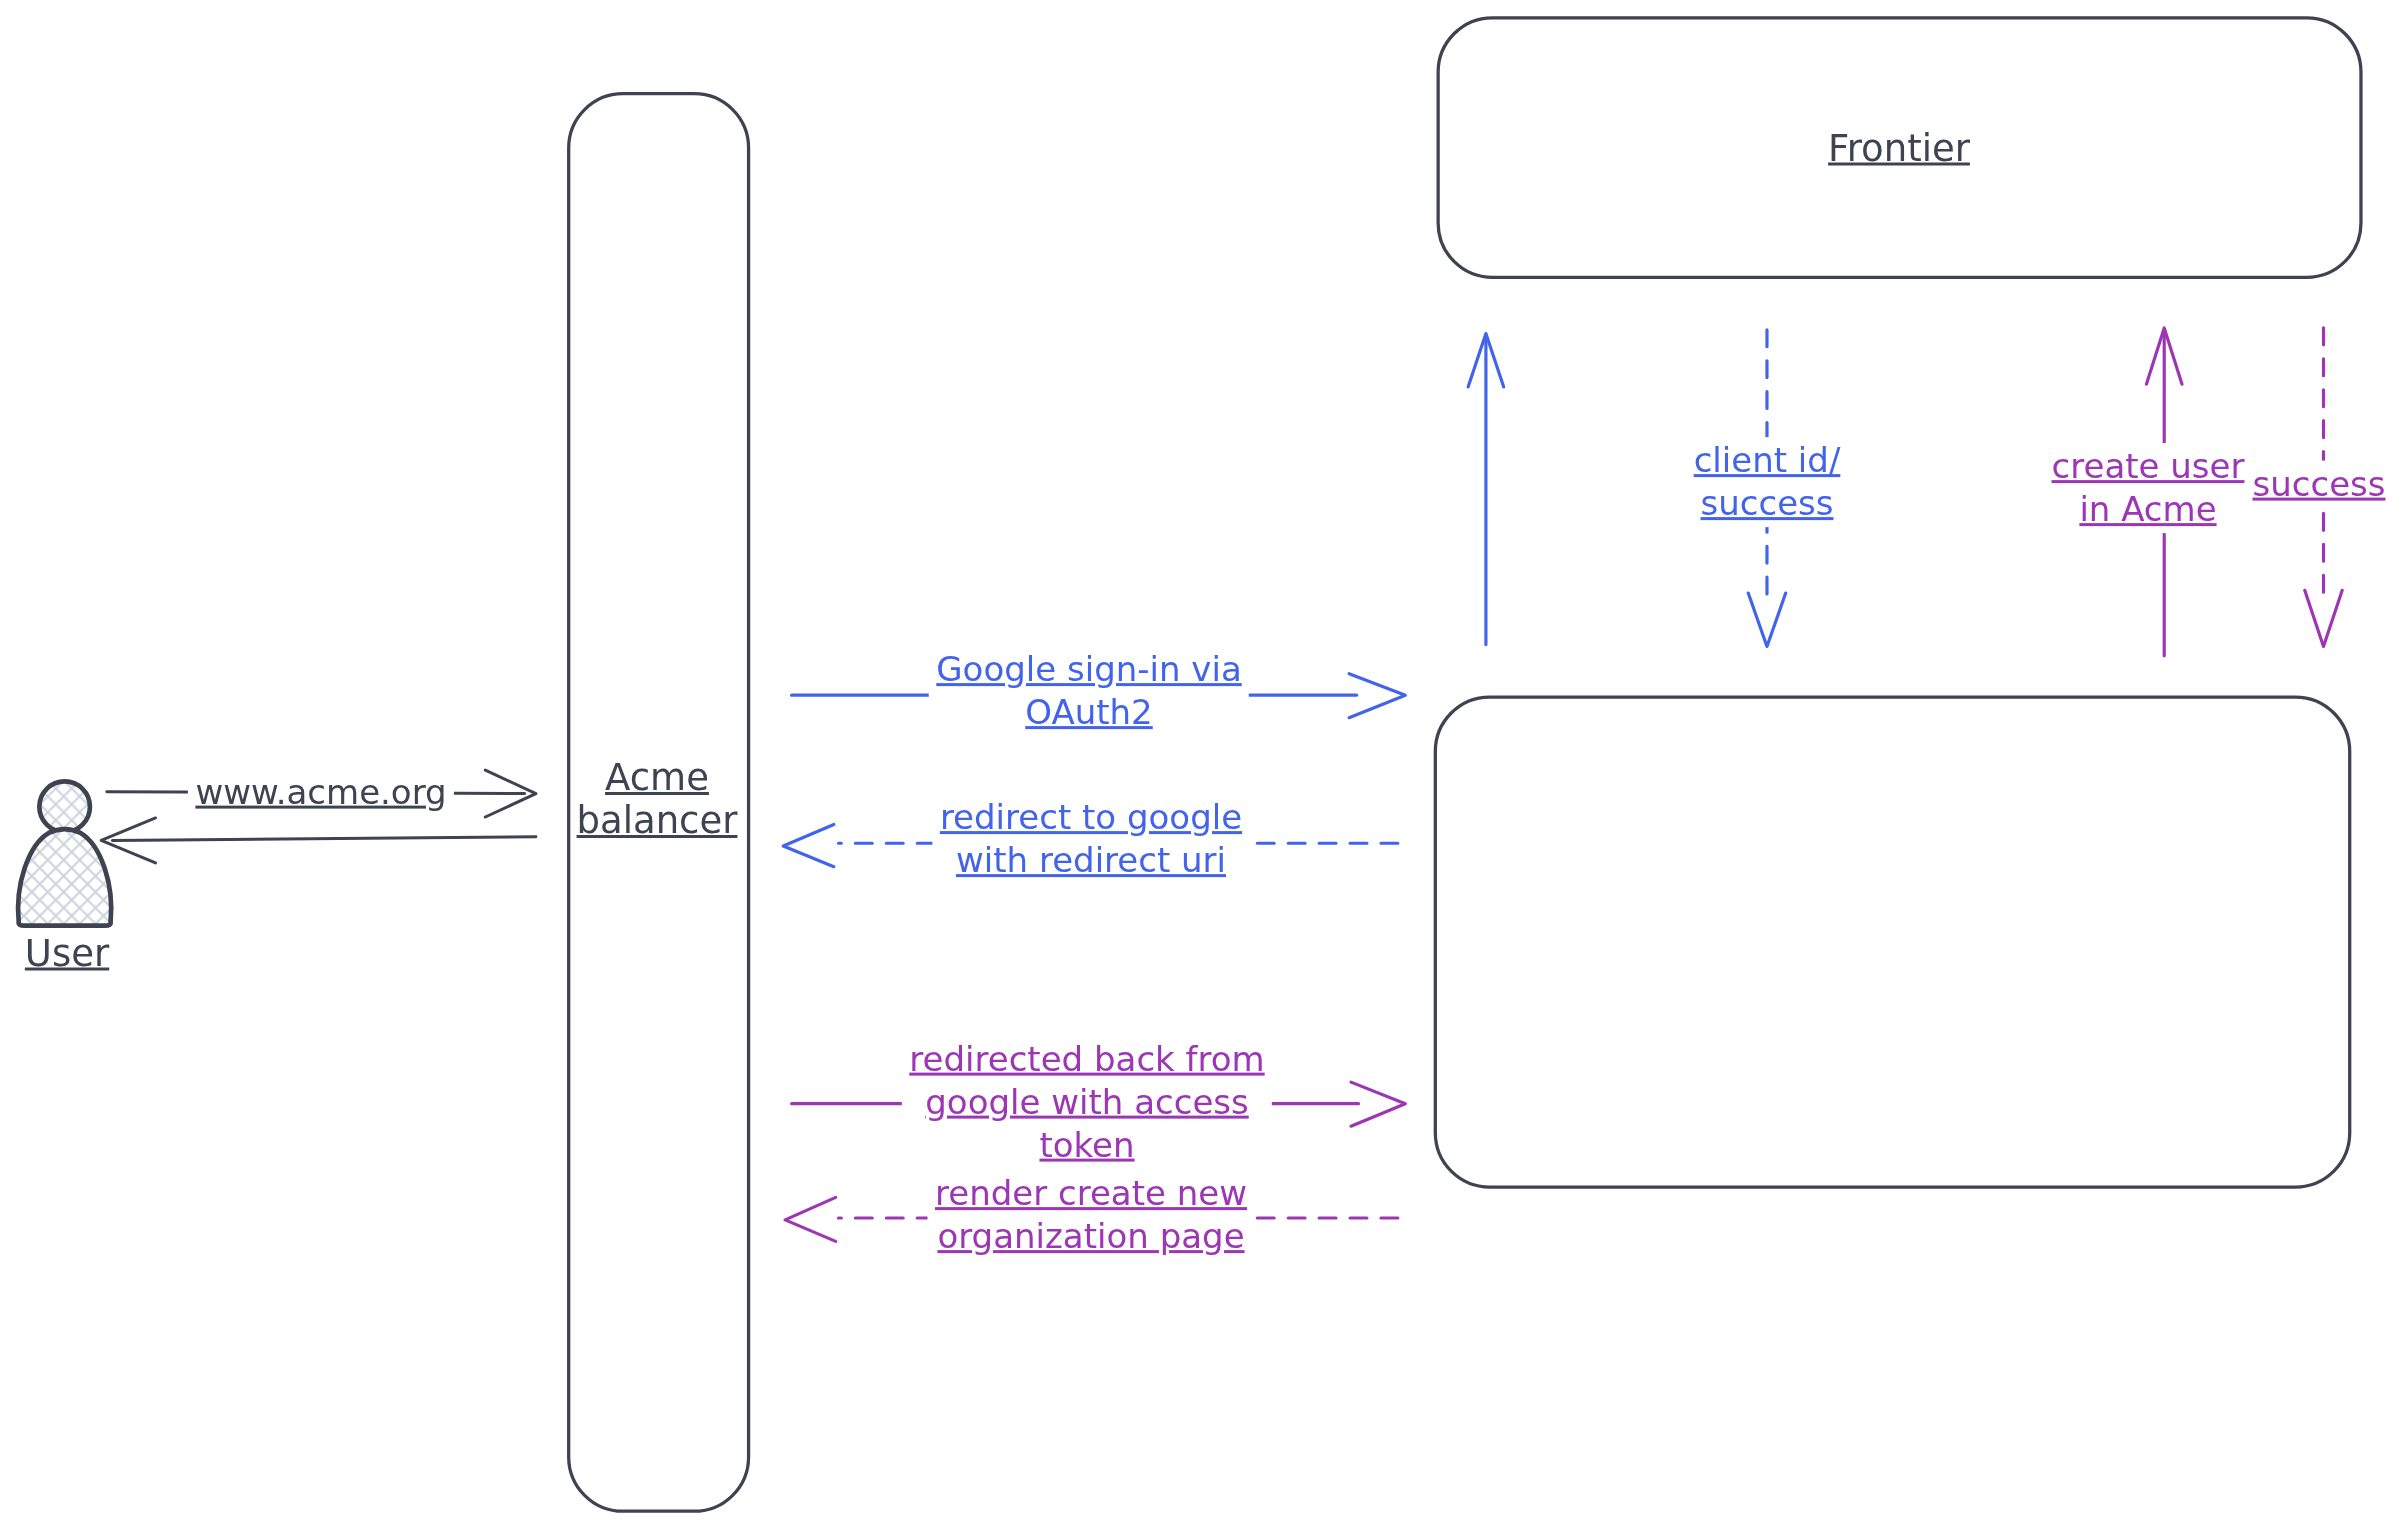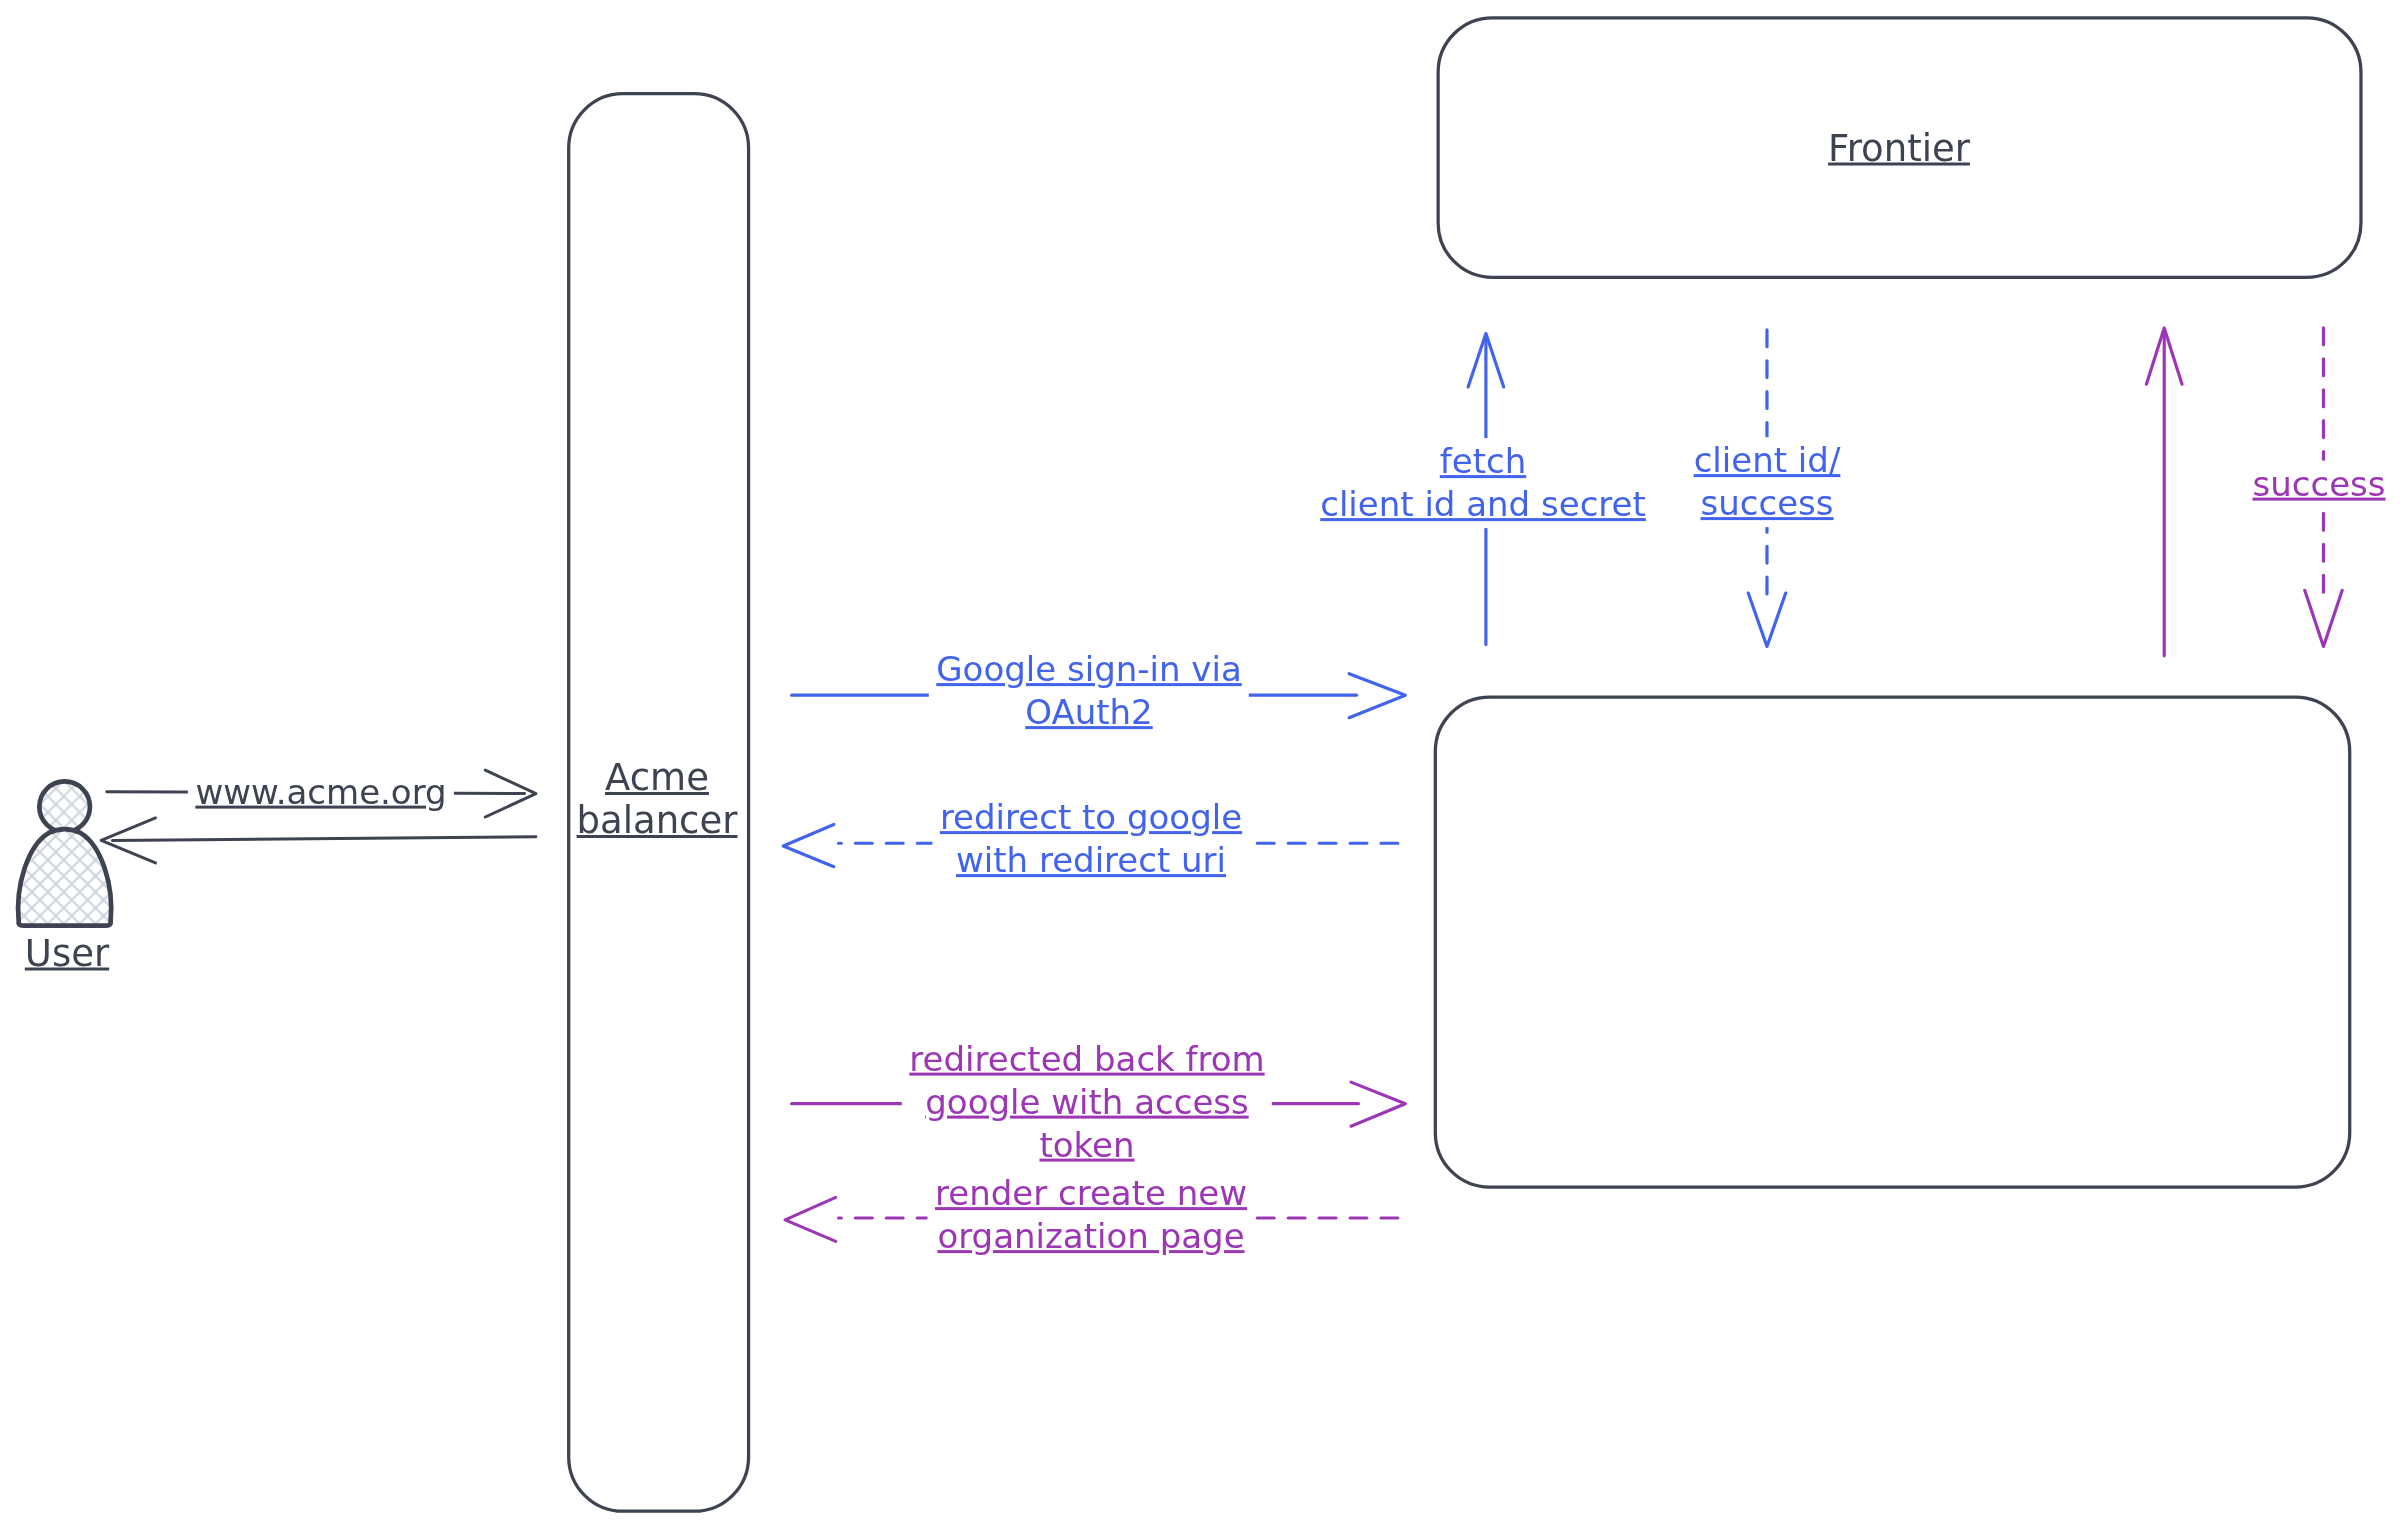--- a/index.html
+++ b/index.html
@@ -110,26 +110,26 @@
 
 
   <div class="label bg ink" style="left:321px;top:792px;text-align:center;">www.acme.org</div>
 
   <div class="label bg blue" style="left:1089px;top:691px;">Google sign-in via
 OAuth2</div>
 
   <div class="label bg blue" style="left:1091px;top:839px;">redirect to google
 with redirect uri</div>
 
-  <div class="label bg blue" style="left:1483px;top:483px;">fetch
-client id and secret</div>
 
   <div class="label bg blue" style="left:1767px;top:482px;">client id/
 success</div>
 
+  <div class="label bg purple" style="left:2148px;top:488px;">create user
+in Acme</div>
 
   <div class="label bg purple" style="left:2319px;top:484px;">success</div>
 
   <div class="label bg purple" style="left:1091px;top:1215px;">render create new
 organization page</div>
 
   <div class="label bg purple" style="left:1087px;top:1102px;">redirected back from
 google with access
 token</div>
 

